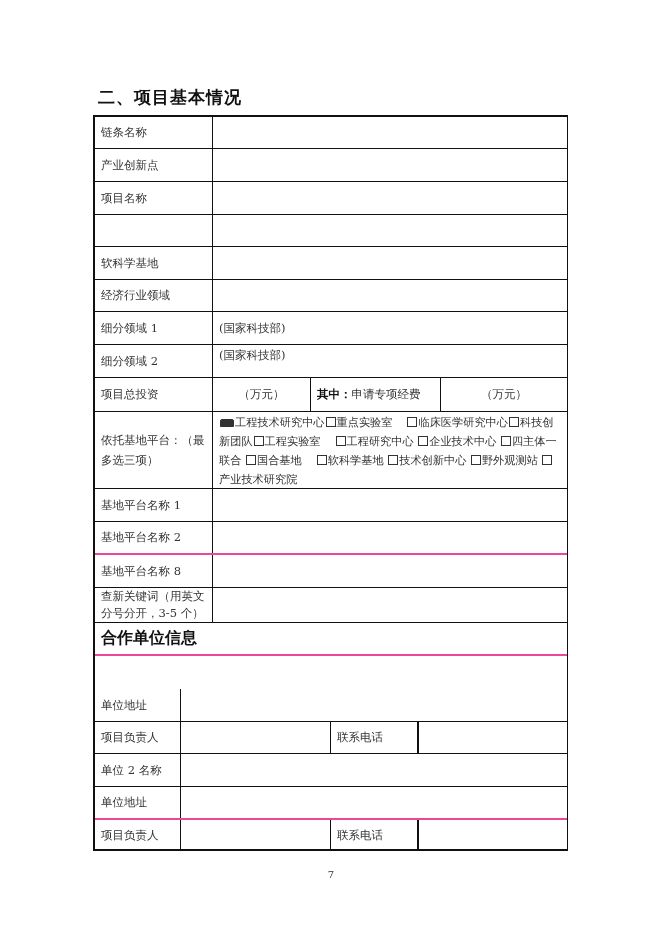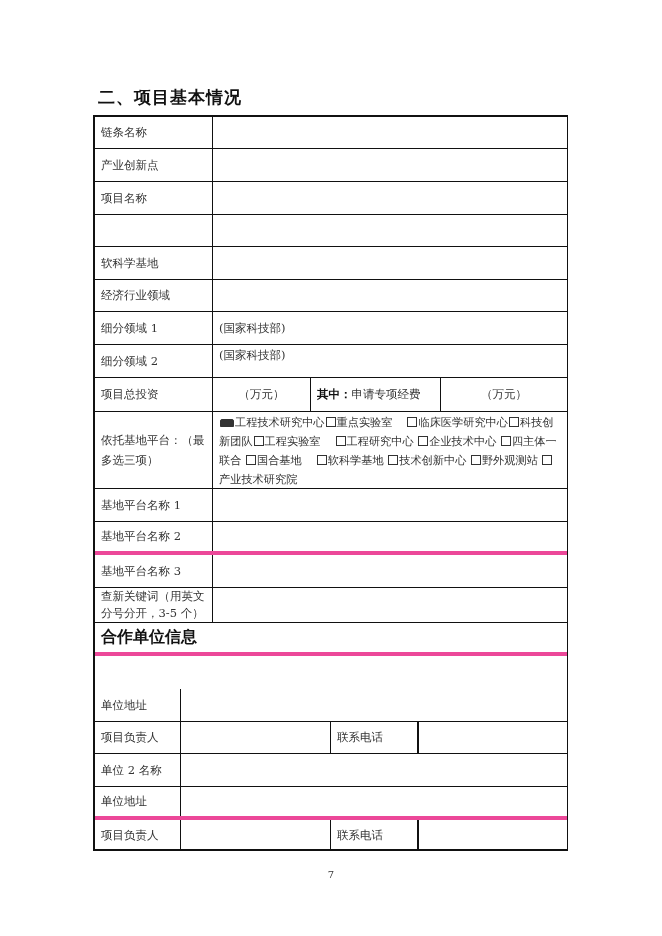--- a/index.html
+++ b/index.html
@@ -3,21 +3,21 @@
 <meta charset="utf-8">
 <style>
   html, body { margin: 0; padding: 0; background: #ffffff; }
   body { width: 662px; height: 936px; position: relative; overflow: hidden;
          font-family: "DejaVu Serif", "Liberation Serif", serif; color: #222; }
   .section-title { position: absolute; left: 98px; top: 86px; font-size: 17px; font-weight: bold;
          font-family: "DejaVu Sans", "Liberation Sans", sans-serif; letter-spacing: 1px; color:#111; }
   .grid { position: absolute; left: 93px; top: 115px; width: 475px; height: 736px;
           border: 2px solid #111; border-right-width: 1.5px; box-sizing: border-box; padding-left: 38px; }
   .row { position: absolute; left: 0; right: 0; border-bottom: 1px solid #111; box-sizing: border-box; }
-  .row.thick { border-bottom: 4px solid #ec4899; }
+  .row.thick { border-bottom: 2px solid #ec4899; }
   .row:last-child { border-bottom: none; }
   .cell { position: absolute; top: 0; bottom: 0; box-sizing: border-box; font-size: 11.5px;
           display: flex; align-items: center; padding-left: 6px; color: #333; }
   .cell.sep { border-left: 1px solid #111; }
   .cell.sep2 { border-left: 2px solid #111; }
   .cell.top { align-items: flex-start; padding-top: 3px; }
   .cell.center { justify-content: center; padding-left: 0; }
   .bold { font-weight: bold; color: #111; font-family: Liberation Mono, monospace; }
   .platform { display: block; padding: 1px 4px 0 6px; line-height: 19px; font-size: 11.2px; color:#333; }
   .chk { display: inline-block; width: 8px; height: 8px; border: 1px solid #333; margin: 0 1px 0 1px; vertical-align: -1px; }
@@ -84,21 +84,21 @@
   </div>
   <div class="row" style="top:372px;height:33px">
     <div class="cell" style="left:0;width:117px">基地平台名称 1</div>
     <div class="cell sep" style="left:117px;right:0"></div>
   </div>
   <div class="row thick" style="top:405px;height:33px">
     <div class="cell" style="left:0;width:117px">基地平台名称 2</div>
     <div class="cell sep" style="left:117px;right:0"></div>
   </div>
   <div class="row" style="top:438px;height:33px">
-    <div class="cell" style="left:0;width:117px">基地平台名称 3</div>
+    <div class="cell" style="left:0;width:117px">基地平台名称 8</div>
     <div class="cell sep" style="left:117px;right:0"></div>
   </div>
   <div class="row" style="top:471px;height:35px">
     <div class="cell" style="left:0;width:117px;line-height:17px;padding-right:4px">查新关键词（用英文分号分开，3-5 个）</div>
     <div class="cell sep" style="left:117px;right:0"></div>
   </div>
   <div class="row thick" style="top:506px;height:33px">
     <div class="cell bold" style="left:0;right:0;font-size:16px">合作单位信息</div>
   </div>
 

